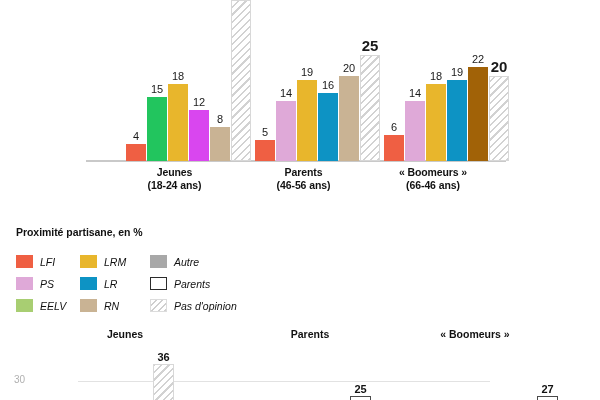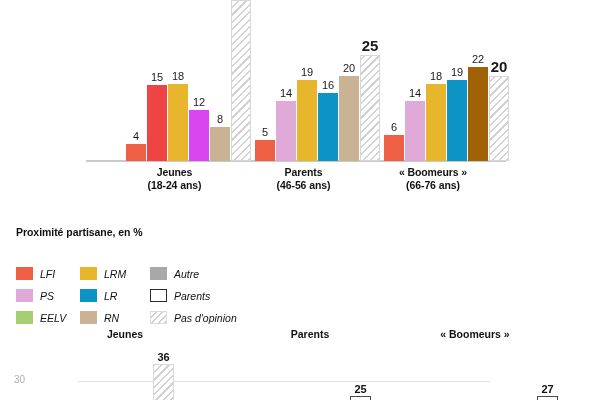--- a/index.html
+++ b/index.html
@@ -40,21 +40,21 @@
   .outline{background:#ffffff;border:1.4px solid #4a4a4a;box-sizing:border-box;}
   .glabel{
     position:absolute;top:166px;left:0;width:100%;text-align:center;
     font-size:10.5px;font-weight:bold;color:#111;line-height:13px;
     letter-spacing:-0.1px;
   }
 
   
   .legend{position:absolute;left:16px;top:226px;width:260px;}
   .legend-title{
-    font-size:10.5px;font-weight:bold;color:#111;margin-bottom:20px;
+    font-size:10.5px;font-weight:bold;color:#111;margin-bottom:8px;
     letter-spacing:-0.05px;
   }
   .legend-grid{display:flex;}
   .legend-col{display:flex;flex-direction:column;}
   .legend-col.c1{width:64px;}
   .legend-col.c2{width:70px;}
   .legend-col.c3{width:110px;}
   .legend-item{display:flex;align-items:flex-end;height:22px;font-style:italic;}
   .sw{width:17px;height:13px;margin-right:7px;flex:0 0 auto;}
   .sw.outline{border:1.4px solid #2b2b2b;background:#fff;box-sizing:border-box;}
@@ -94,21 +94,21 @@
 <div class="page">
 
   <div class="chart-top">
     <div class="baseline"></div>
 
     <div class="group" style="left:126px;width:127px;">
       <div class="bars">
         <div class="bar" style="height:17px;background:#EF5F43;">
           <span class="val">4</span>
         </div>
-        <div class="bar" style="height:76px;background:#ef4444;">
+        <div class="bar" style="height:64px;background:#22c55e;">
           <span class="val">15</span>
         </div>
         <div class="bar" style="height:77px;background:#E8B62C;">
           <span class="val">18</span>
         </div>
         <div class="bar" style="height:51px;background:#d946ef;">
           <span class="val">12</span>
         </div>
         <div class="bar" style="height:34px;background:#C9B394;">
           <span class="val">8</span>
@@ -164,21 +164,21 @@
         </div>
         <div class="bar" style="height:94px;background:#a16207;">
           <span class="val">22</span>
         </div>
         <div class="bar nop hatch" style="height:85px;">
           <span class="val">20</span>
         </div>
       </div>
       <div class="glabel" style="width:110px;left:-6px;">
         <div>« Boomeurs »</div>
-        <div>(66-76 ans)</div>
+        <div>(66-46 ans)</div>
       </div>
     </div>
   </div>
 
   <div class="legend">
     <div class="legend-title">Proximité partisane, en %</div>
     <div class="legend-grid">
 
       <div class="legend-col c1">
         <div class="legend-item">

